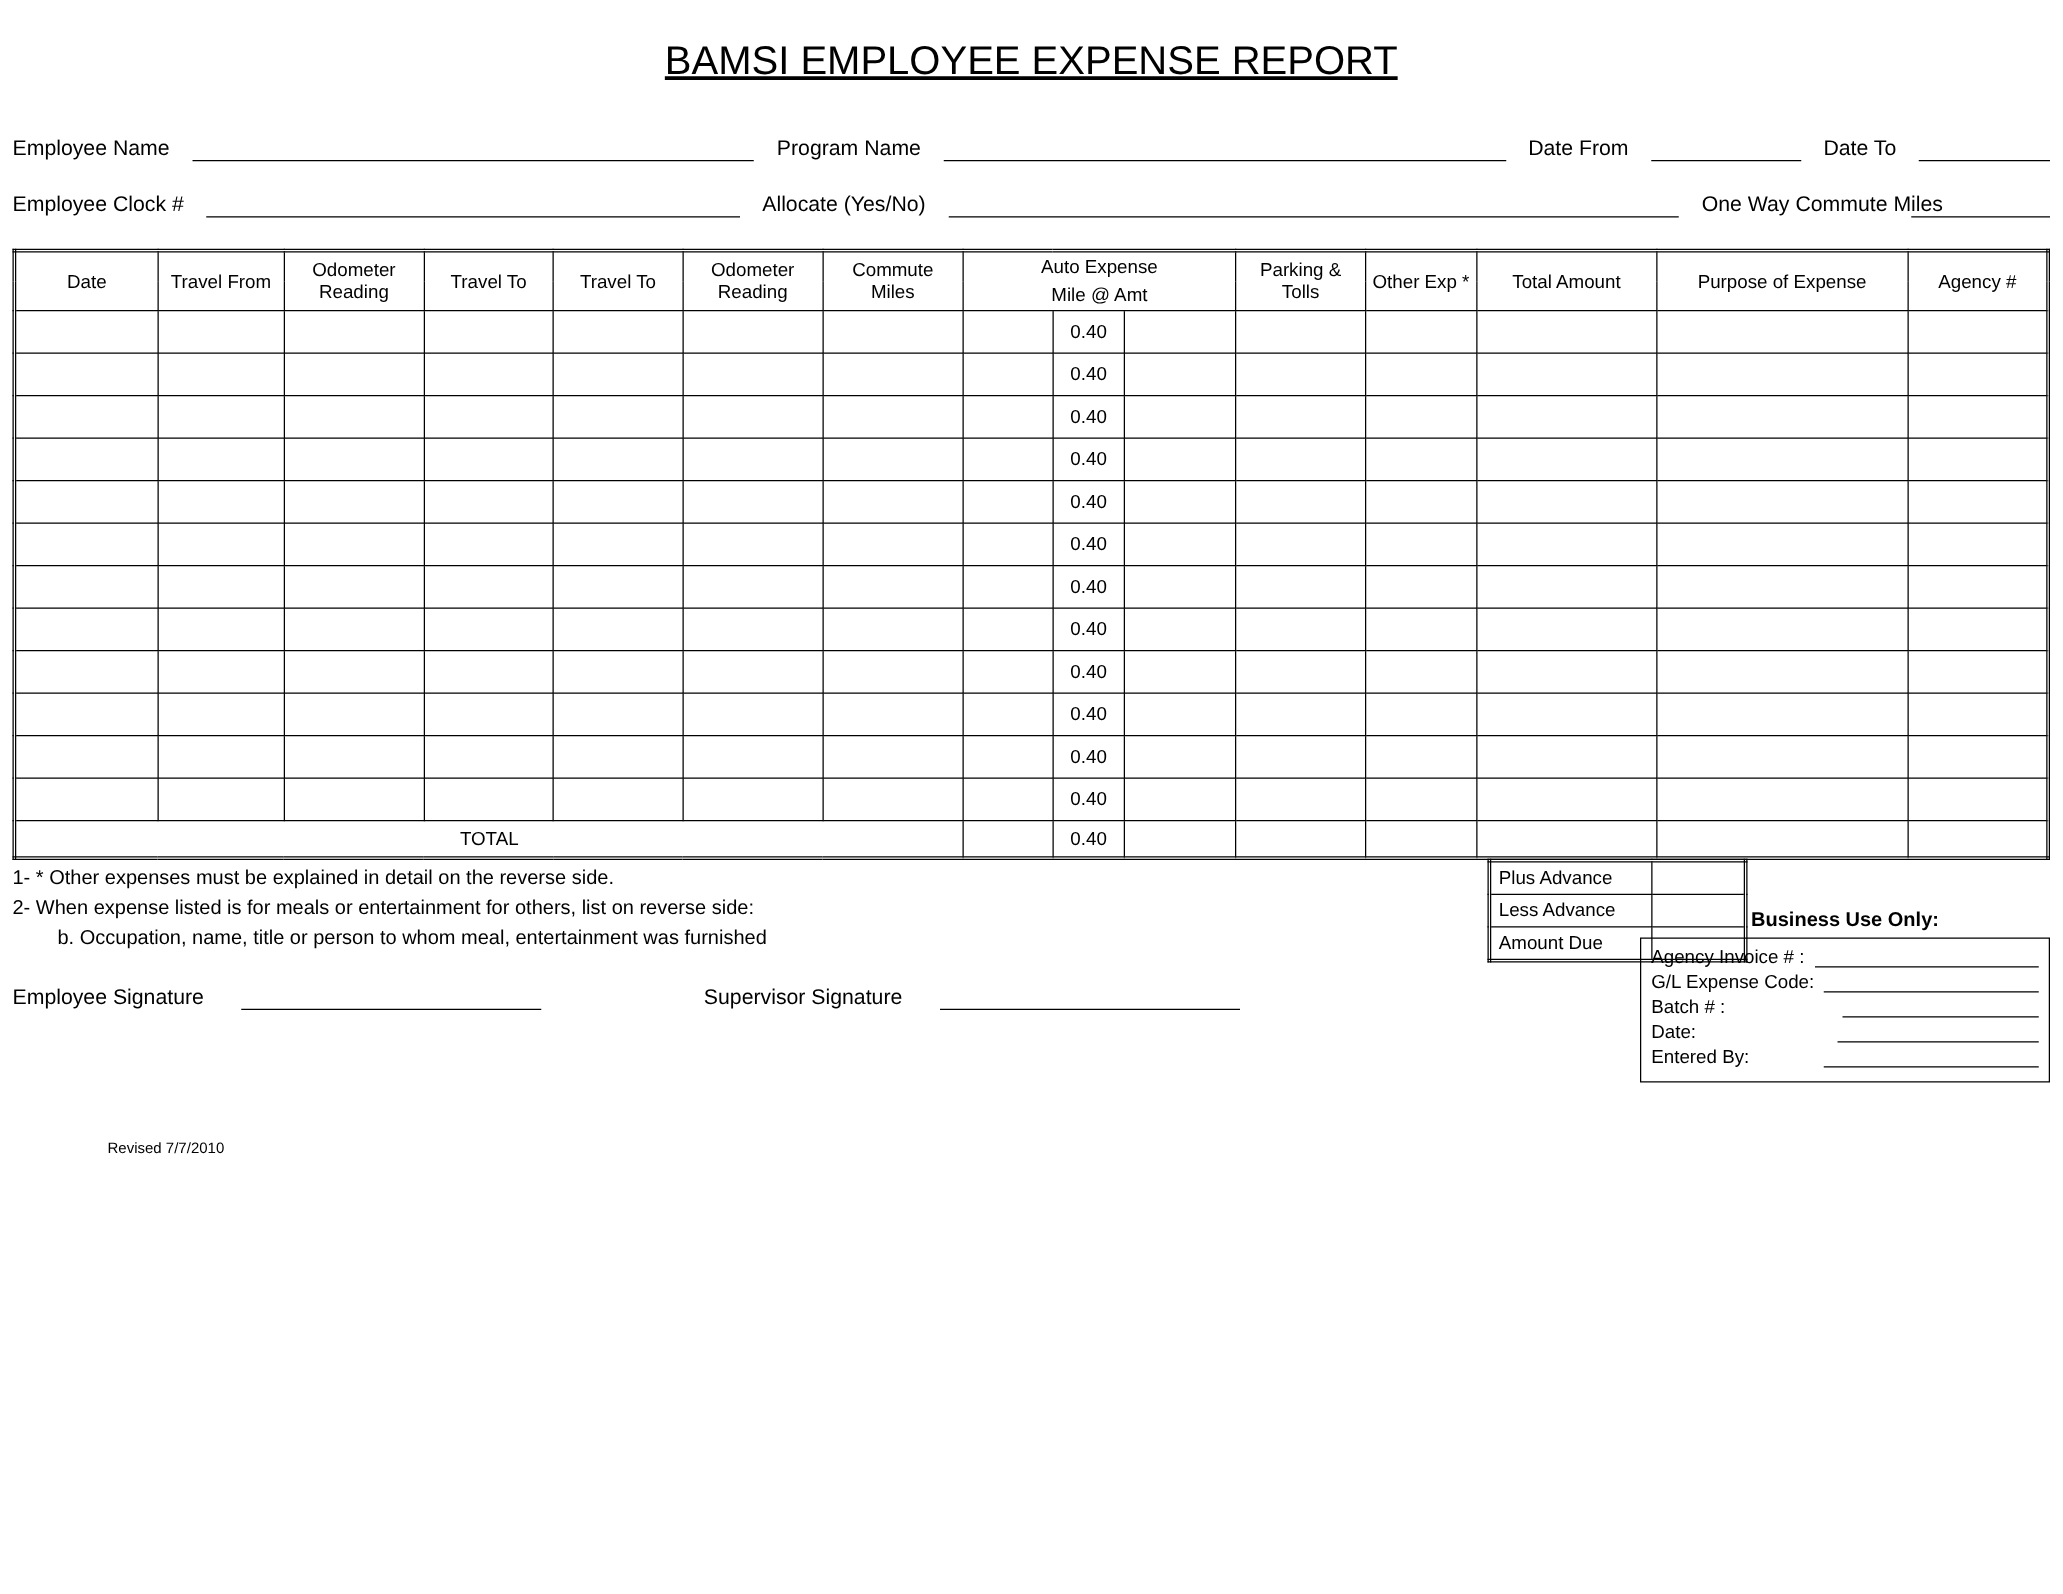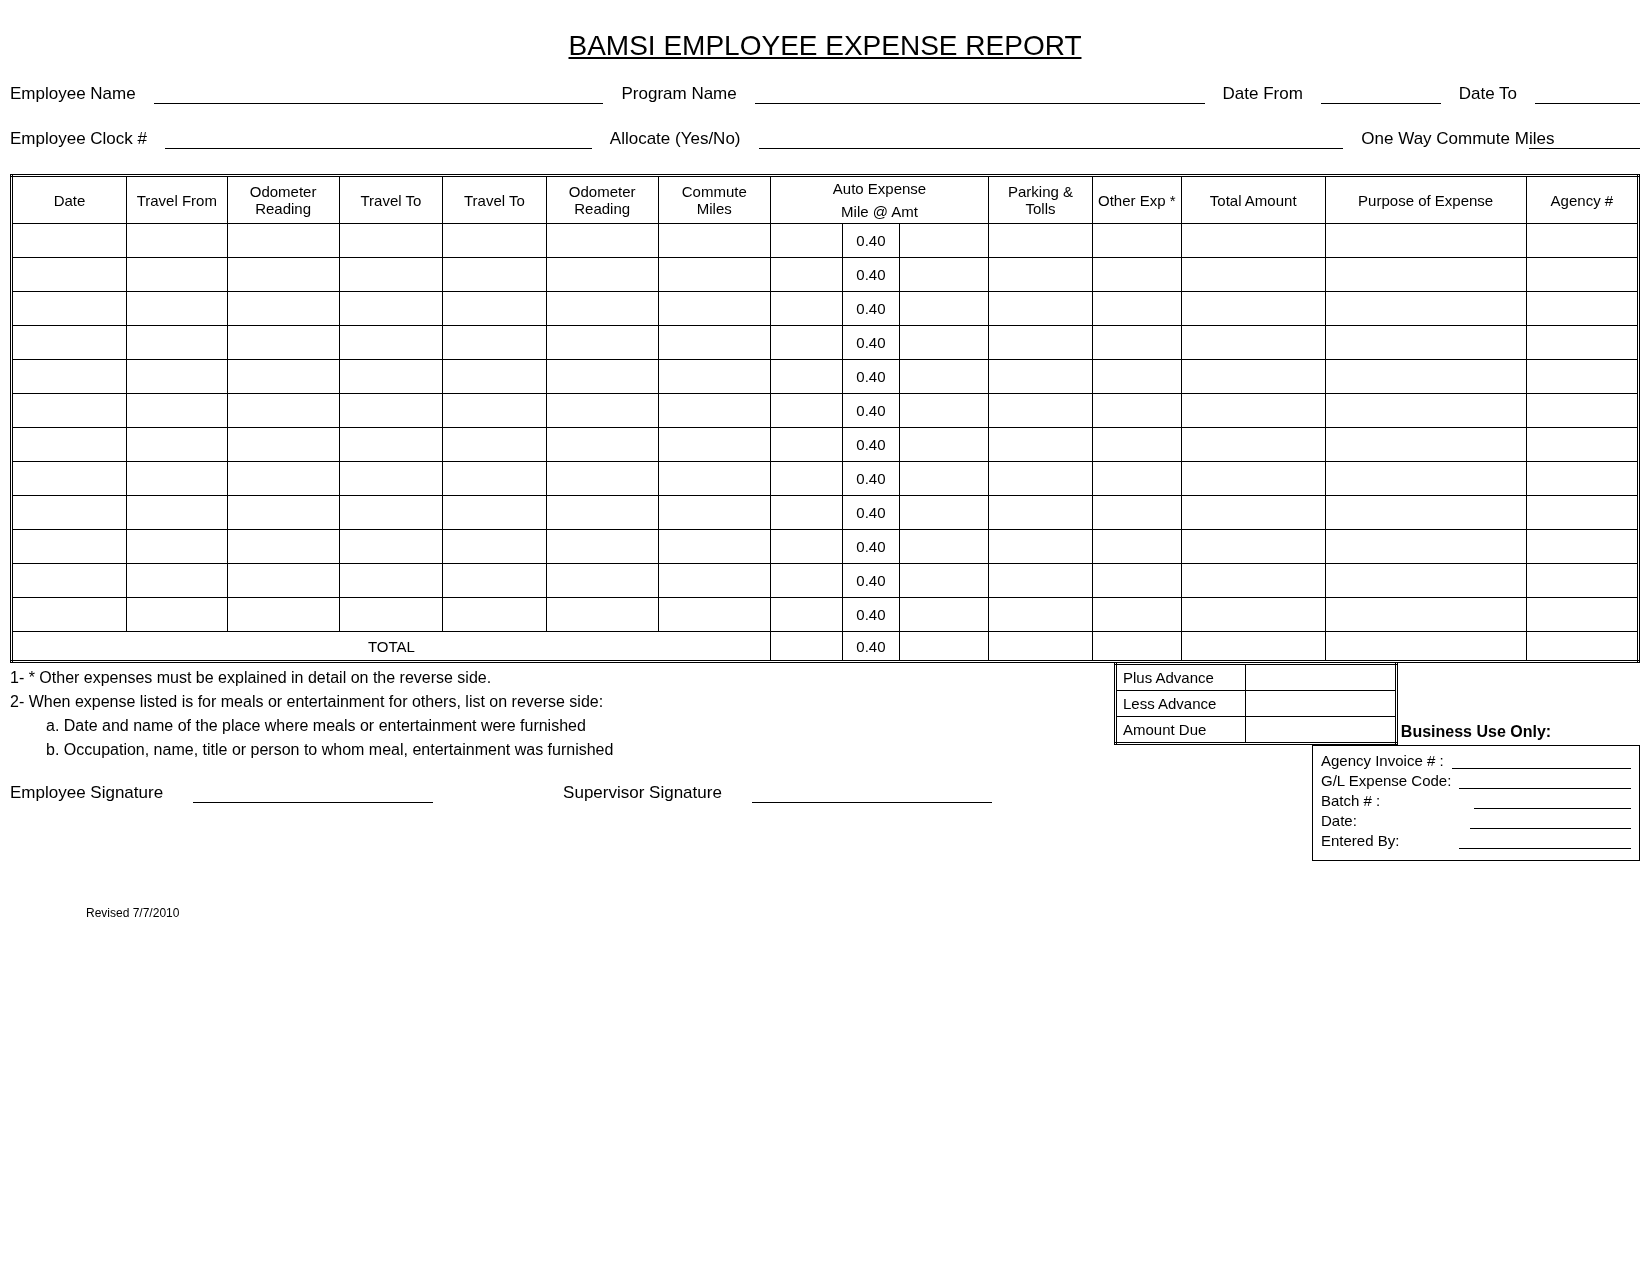--- a/index.html
+++ b/index.html
@@ -7,23 +7,23 @@
     font-family: Arial, sans-serif;
     font-size: 15px;
     color: #000;
     background: #fff;
     margin: 0;
     padding: 30px 10px 20px 10px;
     width: 1650px;
   }
   .title {
     text-align: center;
-    font-size: 28px;
+    font-size: 32px;
     text-decoration: underline;
-    margin-bottom: 22px;
+    margin-bottom: 42px;
   }
   .header-row {
     display: flex;
     align-items: flex-end;
     margin-bottom: 25px;
     gap: 18px;
   }
   .hlabel { white-space: nowrap; font-size: 17px; }
   .hline { border-bottom: 1.5px solid #000; flex: 1; height: 18px; min-width: 40px; }
   .main-table {
@@ -53,21 +53,21 @@
     flex: 1;
     font-size: 16px;
     padding-top: 6px;
   }
   .notes div { margin-bottom: 6px; }
   .indented { margin-left: 36px; }
   .adv-table {
     border-collapse: collapse;
     border: 3px double #000;
     margin-top: -1px;
-    width: 284px;
+    width: 208px;
   }
   .adv-table td {
     border: 1.5px solid #000;
     padding: 4px 6px;
     font-size: 15px;
     height: 26px;
   }
   .adv-table td:first-child { width: 130px; }
   .spacer-col { width: 230px; }
   .sig-row {
@@ -353,21 +353,20 @@
       <td></td>
       <td></td>
     </tr>
   </tbody>
 </table>
 
 <div class="lower">
   <div class="notes">
     <div>1- * Other expenses must be explained in detail on the reverse side.</div>
     <div>2- When expense listed is for meals or entertainment for others, list on reverse side:</div>
-    <div class="indented">a. Date and name of the place where meals or entertainment were furnished</div>
     <div class="indented">b. Occupation, name, title or person to whom meal, entertainment was furnished</div>
   </div>
   <div>
     <table class="adv-table">
       <tbody>
           <tr>
             <td>Plus Advance</td>
             <td></td>
           </tr>
       <tr>

